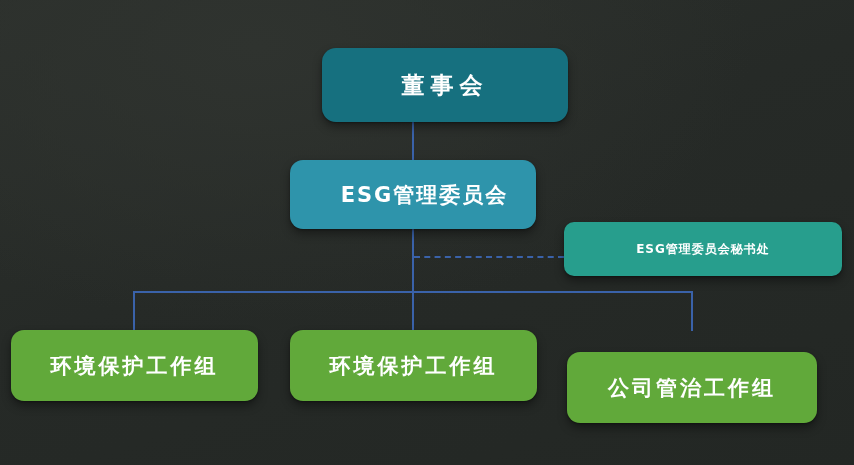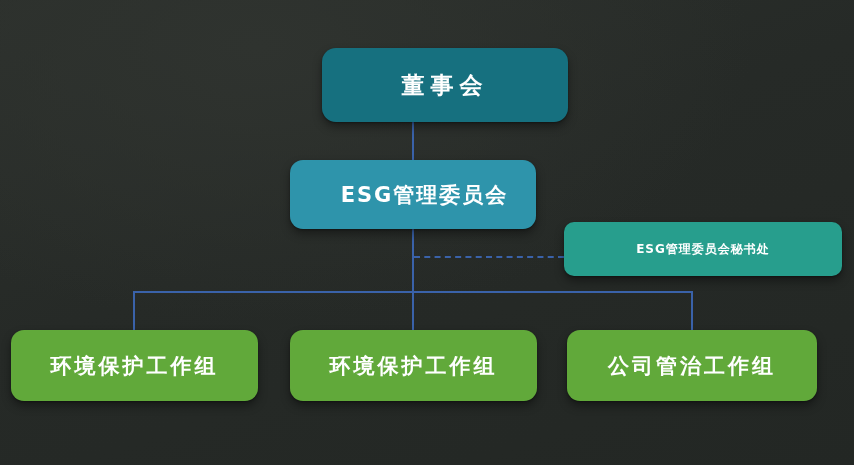--- a/index.html
+++ b/index.html
@@ -63,21 +63,21 @@
   }
   .node-group{
     top:330px; width:247px; height:71px;
     background:var(--group-box);
     border-radius:13px;
     font-size:21px;
     letter-spacing:3px;
   }
   .node-group-1{left:11px;}
   .node-group-2{left:290px;}
-  .node-group-3{left:567px; width:250px;}
+  .node-group-3{left:567px; width:250px;margin-top:22px;}
   .line{
     position:absolute;
     background:var(--line);
   }
   .vline{width:2px;}
   .hline{height:2px;}
   .dashed{
     position:absolute;
     height:0;
     border-top:2px dashed var(--line);

